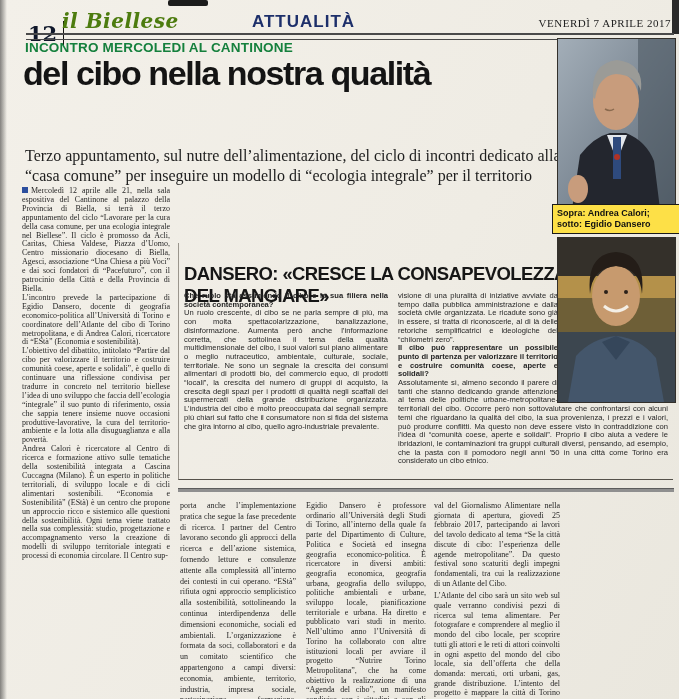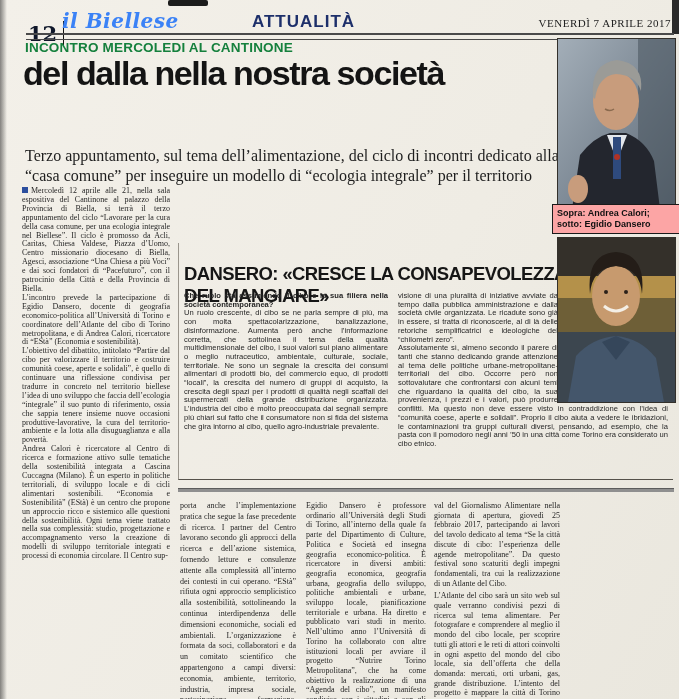--- a/index.html
+++ b/index.html
@@ -9,21 +9,21 @@
     font-family:"Liberation Serif",serif;color:#222;
   }
   
   .edge-left{position:absolute;left:0;top:0;width:7px;height:699px;
     background:linear-gradient(90deg,rgba(40,40,40,.55),rgba(40,40,40,0));}
   .smudge-a{position:absolute;left:168px;top:0;width:40px;height:6px;background:#1c1c1c;border-radius:2px;}
   .smudge-b{position:absolute;left:672px;top:0;width:7px;height:34px;background:#2a2a2a;}
   
   .pagenum{position:absolute;left:28px;top:21px;font:700 21px "DejaVu Serif",serif;color:#0f172a;
     padding-right:6px;border-right:1.5px solid #111;}
-  .masthead{position:absolute;left:62px;top:9px;font:700 italic 20px "DejaVu Serif",serif;color:#3b82f6;letter-spacing:.5px;}
+  .masthead{position:absolute;left:62px;top:9px;font:700 italic 20px "DejaVu Serif",serif;color:#4d7c0f;letter-spacing:.5px;}
   .section{position:absolute;left:0;top:12px;width:607px;text-align:center;
     font:700 17px "Liberation Sans",sans-serif;color:#1d2f6a;letter-spacing:1px;}
   .dateline{position:absolute;right:8px;top:17px;font:11px "Liberation Serif",serif;
     font-variant:small-caps;color:#222;letter-spacing:.5px;}
   .header-rule{position:absolute;left:26px;top:33px;width:648px;height:4px;
     border-top:2px solid #4a4a4a;border-bottom:1px solid #4a4a4a;}
   
   .kicker{position:absolute;left:25px;top:40px;font:700 13.5px "Liberation Sans",sans-serif;
     color:#15803d;letter-spacing:.2px;}
   .headline{position:absolute;left:23px;top:53px;width:545px;
@@ -32,21 +32,21 @@
     font:16px/20px "Liberation Serif",serif;color:#1e1e1e;}
   
   .leftcol{position:absolute;left:22px;top:187px;width:148px;
     font:8px/8.9px "Liberation Serif",serif;text-align:justify;color:#262626;}
   .leftcol p{margin:0;}
   .bullet{display:inline-block;width:6px;height:6px;background:#2c4f9e;margin-right:3px;}
   
   .photo{position:absolute;border:1px solid #33302b;box-shadow:0 0 0 2px #f7f5ef inset;}
   .photo svg{display:block;}
   .caption{position:absolute;left:552px;top:204px;width:118px;z-index:5;
-    background:#fca5a5;border:1.5px solid #1a1a1a;padding:3px 4px;
+    background:#fde047;border:1.5px solid #1a1a1a;padding:3px 4px;
     font:700 9px/11px "Liberation Sans",sans-serif;color:#111;}
   
   .ibox{position:absolute;left:178px;top:243px;width:494px;height:236px;
     border-left:1px solid #9a958c;border-bottom:1.5px solid #55514a;}
   .ilabel{position:absolute;left:5px;top:2px;width:386px;
     font:700 12.5px "Liberation Sans",sans-serif;color:#b5312a;
     border-bottom:2.5px solid #a8271e;padding-bottom:2px;}
   .ititle{position:absolute;left:5px;top:20px;width:392px;
     font:800 18.5px/22px "Liberation Sans",sans-serif;letter-spacing:-.6px;color:#161616;}
   .icol{position:absolute;top:49px;font:7.6px/8.7px "Liberation Sans",sans-serif;
@@ -74,40 +74,41 @@
 <div class="smudge-b"></div>
 
 <div class="pagenum">12</div>
 <div class="masthead">il Biellese</div>
 <div class="section">ATTUALITÀ</div>
 <div class="dateline">VENERDÌ 7 APRILE 2017</div>
 <div class="header-rule"></div>
 
 <div class="kicker">INCONTRO MERCOLEDI AL CANTINONE</div>
 <div class="headline">
-  <div>del dalla nella nostra società</div>
+  <div>del cibo nella nostra qualità</div>
 </div>
-<div class="deck">Terzo appuntamento, sul tema dell’alimentazione, del ciclo di incontri dedicato alla “casa comune” per inseguire un modello di “ecologia integrale” per il territorio</div>
+<div class="deck">Terzo appuntamento, sul nutre dell’alimentazione, del ciclo di incontri dedicato alla “casa comune” per inseguire un modello di “ecologia integrale” per il territorio</div>
 
 <div class="leftcol">
   <p><span class="bullet"></span><span>Mercoledì 12 aprile alle 21, nella sala espositiva del Cantinone al palazzo della Provincia di Biella, si terrà il terzo appuntamento del ciclo “Lavorare per la cura della casa comune, per una ecologia integrale nel Biellese”. Il ciclo è promosso da Acli, Caritas, Chiesa Valdese, Piazza d’Uomo, Centro missionario diocesano di Biella, Agesci, associazione “Una Chiesa a più Voci” e dai soci fondatori di “Pacefuturo”, con il patrocinio della Città e della Provincia di Biella.</span></p>
   <p>L’incontro prevede la partecipazione di Egidio Dansero, docente di geografia economico-politica all’Università di Torino e coordinatore dell’Atlante del cibo di Torino metropolitana, e di Andrea Calori, ricercatore di “EStà” (Economia e sostenibilità).</p>
   <p>L’obiettivo del dibattito, intitolato “Partire dal cibo per valorizzare il territorio e costruire comunità coese, aperte e solidali”, è quello di continuare una riflessione condivisa per tradurre in concreto nel territorio biellese l’idea di uno sviluppo che faccia dell’ecologia “integrale” il suo punto di riferimento, ossia che sappia tenere insieme nuove occasioni produttive-lavorative, la cura del territorio-ambiente e la lotta alla disuguaglianza e alla povertà.</p>
   <p>Andrea Calori è ricercatore al Centro di ricerca e formazione attivo sulle tematiche della sostenibilità integrata a Cascina Cuccagna (Milano). È un esperto in politiche territoriali, di sviluppo locale e di cicli alimentari sostenibili. “Economia e Sostenibilità” (EStà) è un centro che propone un approccio ricco e sistemico alle questioni della sostenibilità. Ogni tema viene trattato nella sua complessità: studio, progettazione e accompagnamento verso la creazione di modelli di sviluppo territoriale integrati e processi di economia circolare. Il Centro sup-</p>
 </div>
 
 <div class="ibox">
   <div class="ititle">DANSERO: «CRESCE LA CONSAPEVOLEZZA DEL MANGIARE»</div>
   <div class="icol icol-l">
     <p class="q">Che ruolo sta assumendo il cibo e la sua filiera nella società contemporanea?</p>
     <p>Un ruolo crescente, di cibo se ne parla sempre di più, ma con molta spettacolarizzazione, banalizzazione, disinformazione. Aumenta però anche l’informazione corretta, che sottolinea il tema della qualità multidimensionale del cibo, i suoi valori sul piano alimentare o meglio nutraceutico, ambientale, culturale, sociale, territoriale. Ne sono un segnale la crescita dei consumi alimentari di prodotti bio, del commercio equo, di prodotti “locali”, la crescita del numero di gruppi di acquisto, la crescita degli spazi per i prodotti di qualità negli scaffali dei supermercati della grande distribuzione organizzata. L’industria del cibo è molto preoccupata dai segnali sempre più chiari sul fatto che il consumatore non si fida del sistema che gira intorno al cibo, quello agro-industriale prevalente.</p>
   </div>
   <div class="icol icol-r">
     <div class="ph-spacer"></div>
     <p>visione di una pluralità di iniziative avviate da tempo dalla pubblica amministrazione e dalla società civile organizzata. Le ricadute sono già in essere, si tratta di riconoscerle, al di là delle retoriche semplificatrici e ideologiche del “chilometri zero”.</p>
+    <p class="q">Il cibo può rappresentare un possibile punto di partenza per valorizzare il territorio e costruire comunità coese, aperte e solidali?</p>
     <p>Assolutamente sì, almeno secondo il parere di tanti che stanno dedicando grande attenzione al tema delle politiche urbane-metropolitane-territoriali del cibo. Occorre però non sottovalutare che confrontarsi con alcuni temi che riguardano la qualità del cibo, la sua provenienza, i prezzi e i valori, può produrre conflitti. Ma questo non deve essere visto in contraddizione con l’idea di “comunità coese, aperte e solidali”. Proprio il cibo aiuta a vedere le ibridazioni, le contaminazioni tra gruppi culturali diversi, pensando, ad esempio, che la pasta con il pomodoro negli anni ’50 in una città come Torino era considerato un cibo etnico.</p>
   </div>
 </div>
 
 <div class="photo" style="left:557px;top:38px;width:117px;height:170px;">
   <svg width="117" height="170" viewBox="0 0 117 170">
     <defs>
       <linearGradient id="bg1" x1="0" y1="0" x2="1" y2="1">
         <stop offset="0" stop-color="#a3aeb8"></stop>
           <stop offset=".55" stop-color="#7c8894"></stop>

